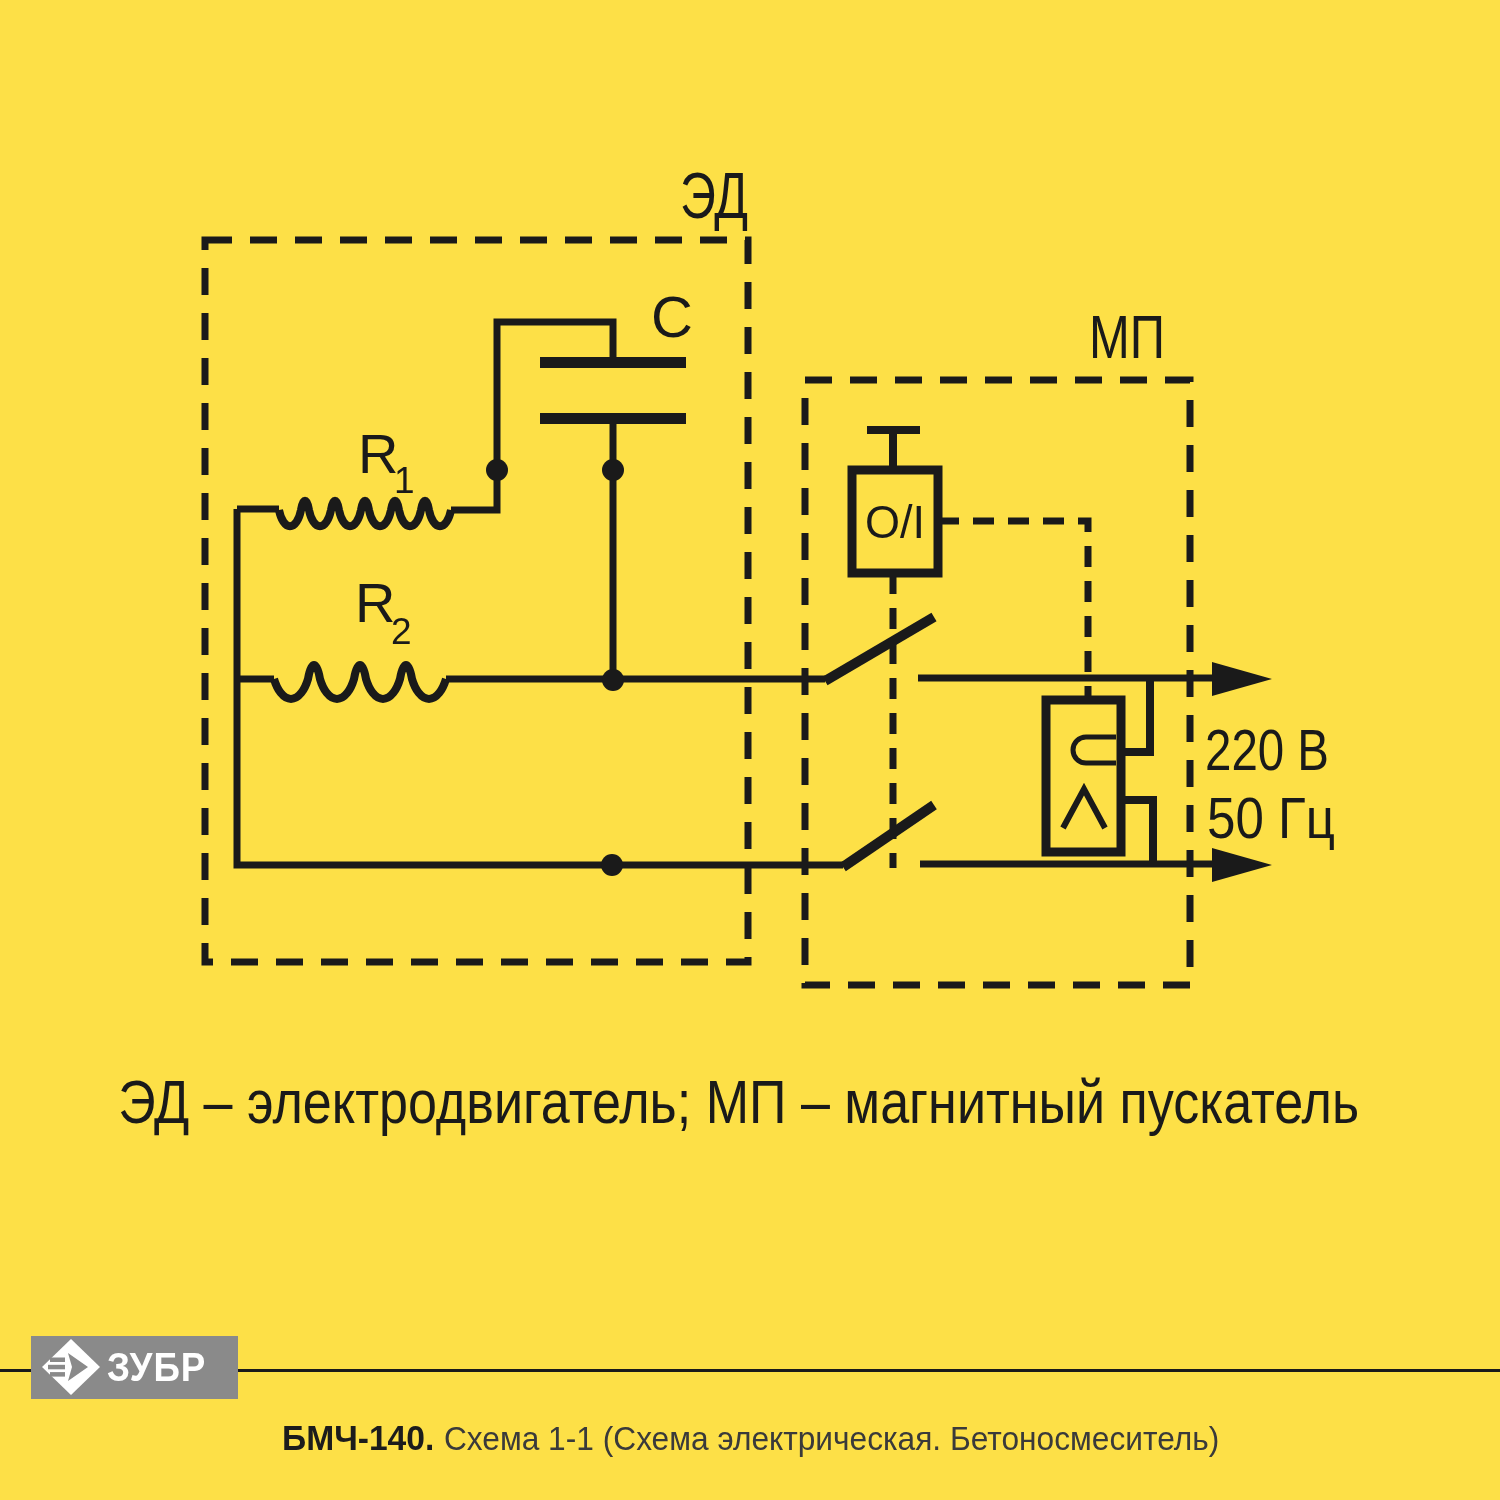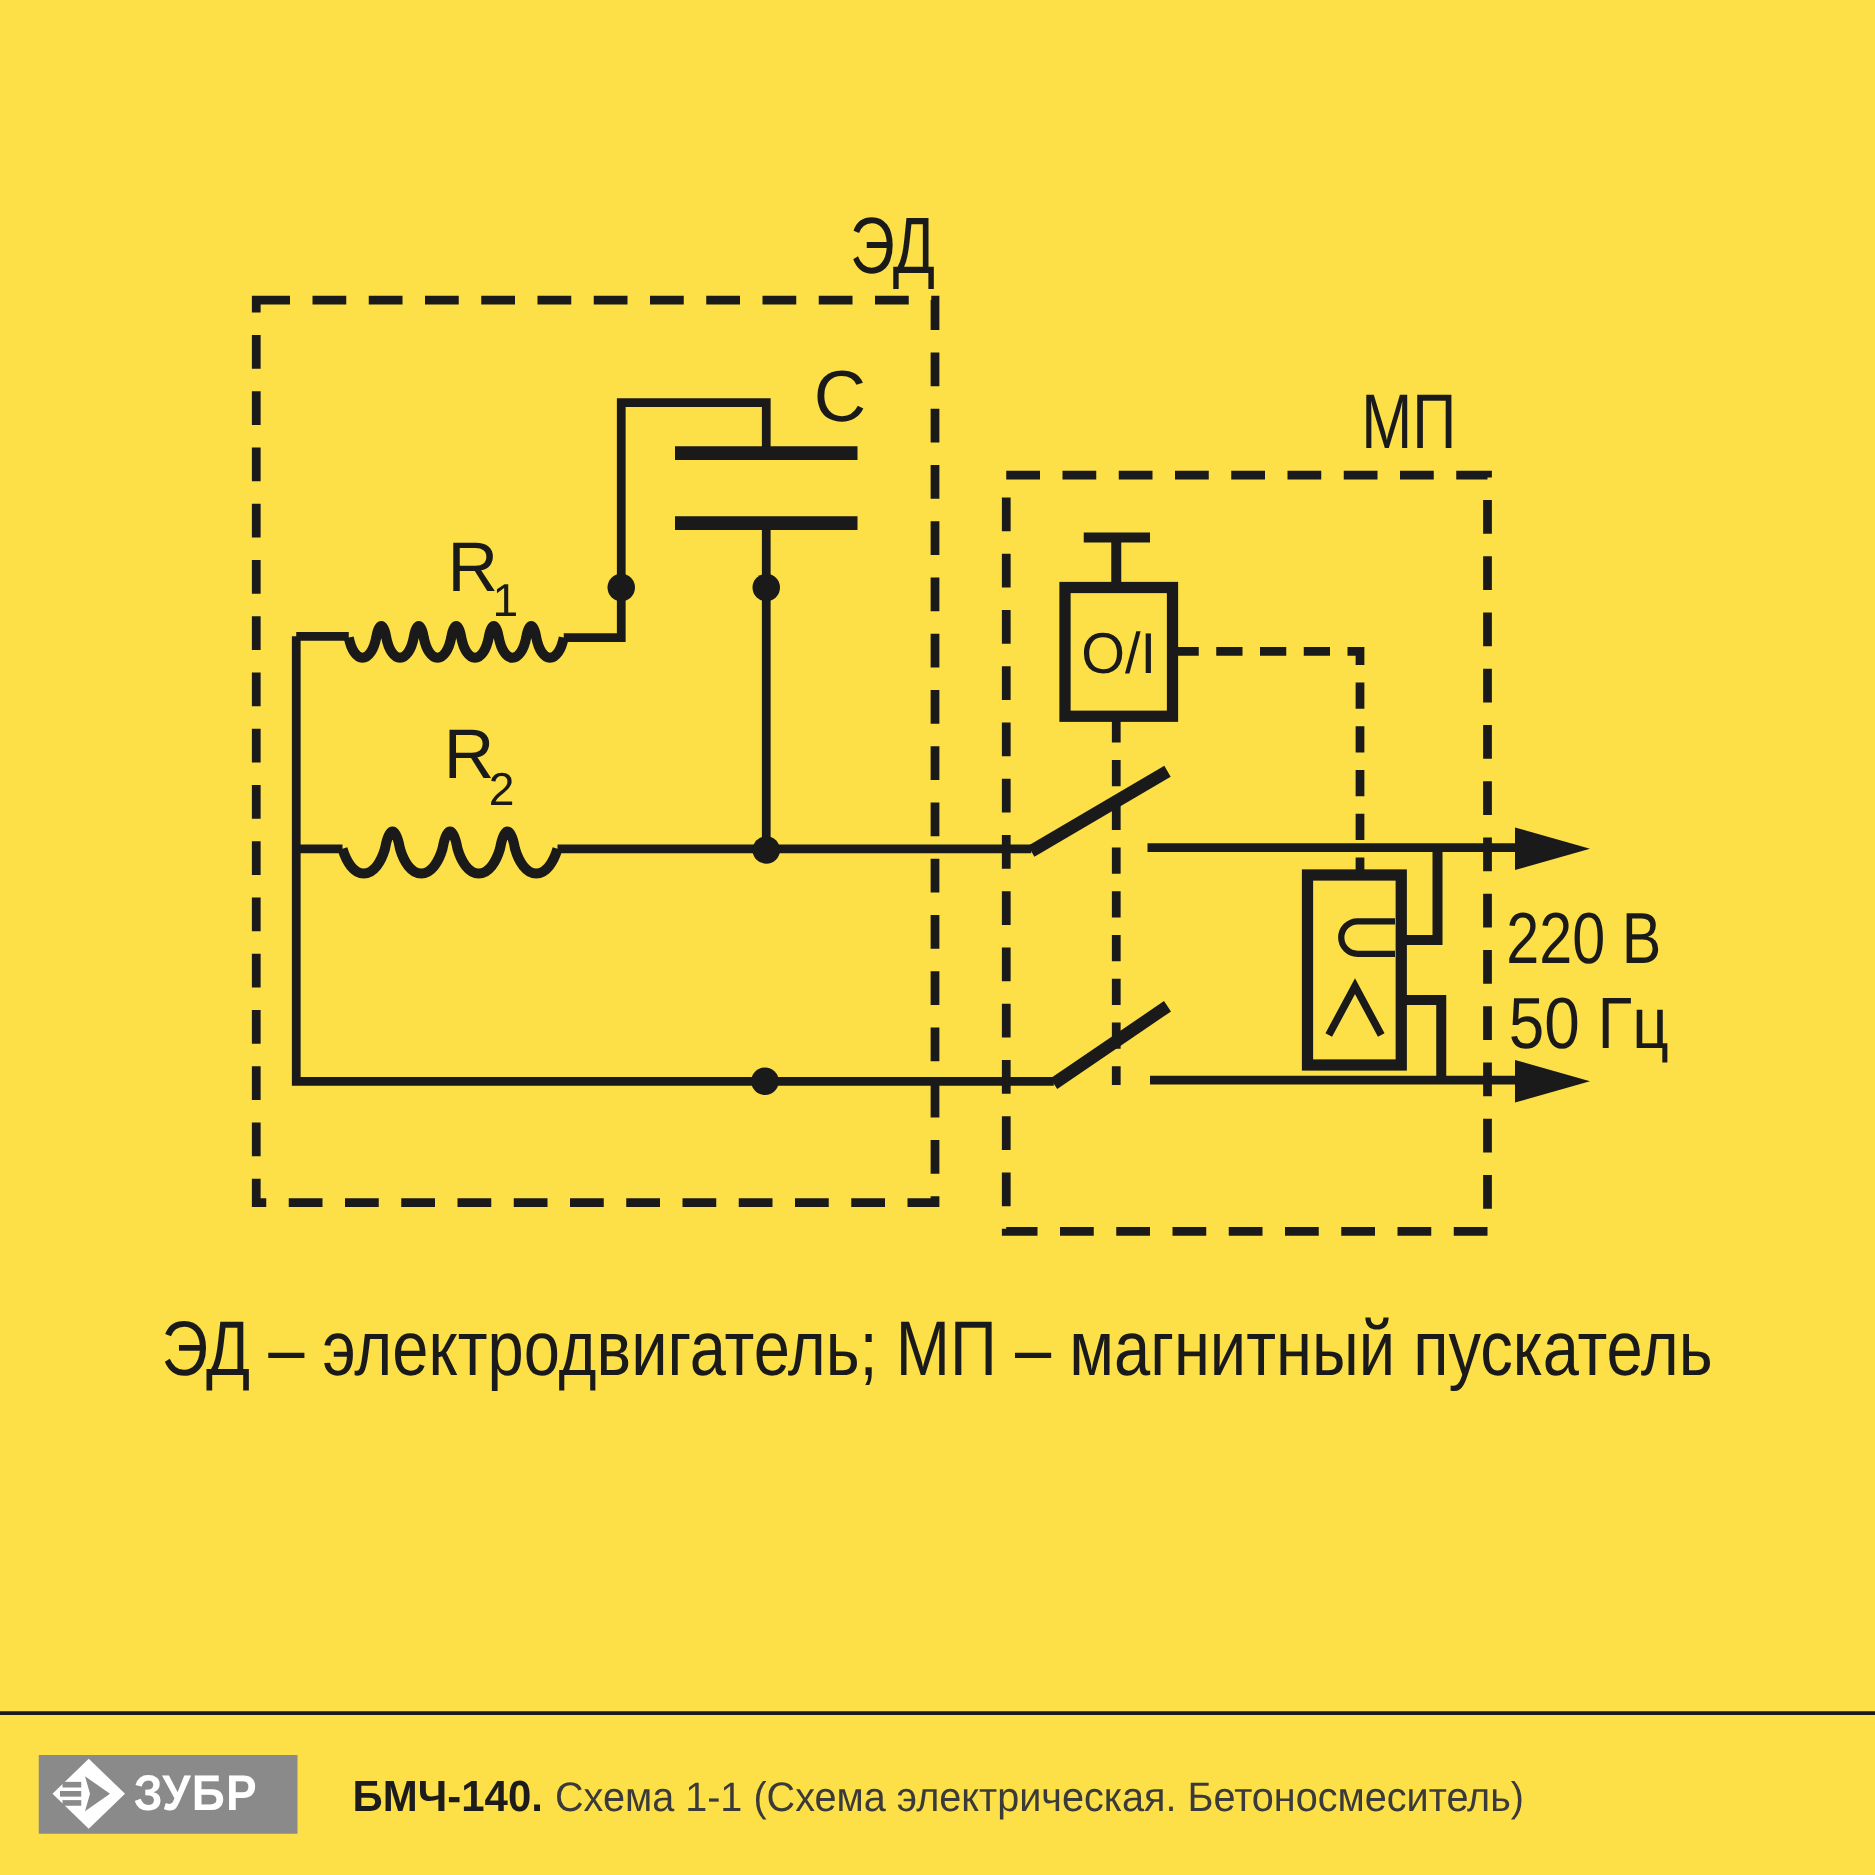--- a/index.html
+++ b/index.html
@@ -1,24 +1,24 @@
 <!DOCTYPE html>
 <html><head>
 <meta charset="utf-8">
 <style>
   html,body{margin:0;padding:0;background:#ffffff;}
   .page{position:relative;width:1500px;height:1500px;background:#fde047;overflow:hidden;
         font-family:"Liberation Sans","DejaVu Sans",sans-serif;color:#1a1a1a;}
   .schematic-svg{position:absolute;left:0;top:0;}
   .svg-label{fill:#1a1a1a;font-family:"Liberation Sans","DejaVu Sans",sans-serif;}
-  .caption-wrap{position:absolute;left:0;top:1044px;width:1488px;text-align:right;}
+  .caption-wrap{position:absolute;left:0;top:1066px;width:1488px;text-align:left;}
   .caption-text{display:inline-block;font-size:62px;font-weight:400;color:#1a1a1a;
                 transform:scaleX(0.84);transform-origin:50% 50%;white-space:nowrap;letter-spacing:0px;}
   .footer-rule{position:absolute;left:0;top:1369px;width:1500px;height:3px;background:#1a1a1a;}
-  .logo{position:absolute;left:31px;top:1404px;width:207px;height:63px;background:#8a8a8a;
+  .logo{position:absolute;left:31px;top:1336px;width:207px;height:63px;background:#8a8a8a;
         display:flex;align-items:center;}
   .logo-mark{position:absolute;left:8px;top:0px;}
   .brand-text{position:absolute;left:76px;top:0px;width:131px;height:63px;line-height:63px;
         color:#ffffff;font-weight:700;font-size:40px;letter-spacing:1px;
         transform:scaleX(0.92);transform-origin:0 50%;white-space:nowrap;}
   .footer-text{position:absolute;left:282px;top:1405px;height:63px;line-height:66px;white-space:nowrap;
         transform:scaleX(0.96);transform-origin:0 50%;}
   .footer-model{font-weight:700;font-size:35px;color:#1c1c1c;}
   .footer-desc{font-weight:400;font-size:33px;color:#3a3a3a;margin-left:10px;}
 </style>

